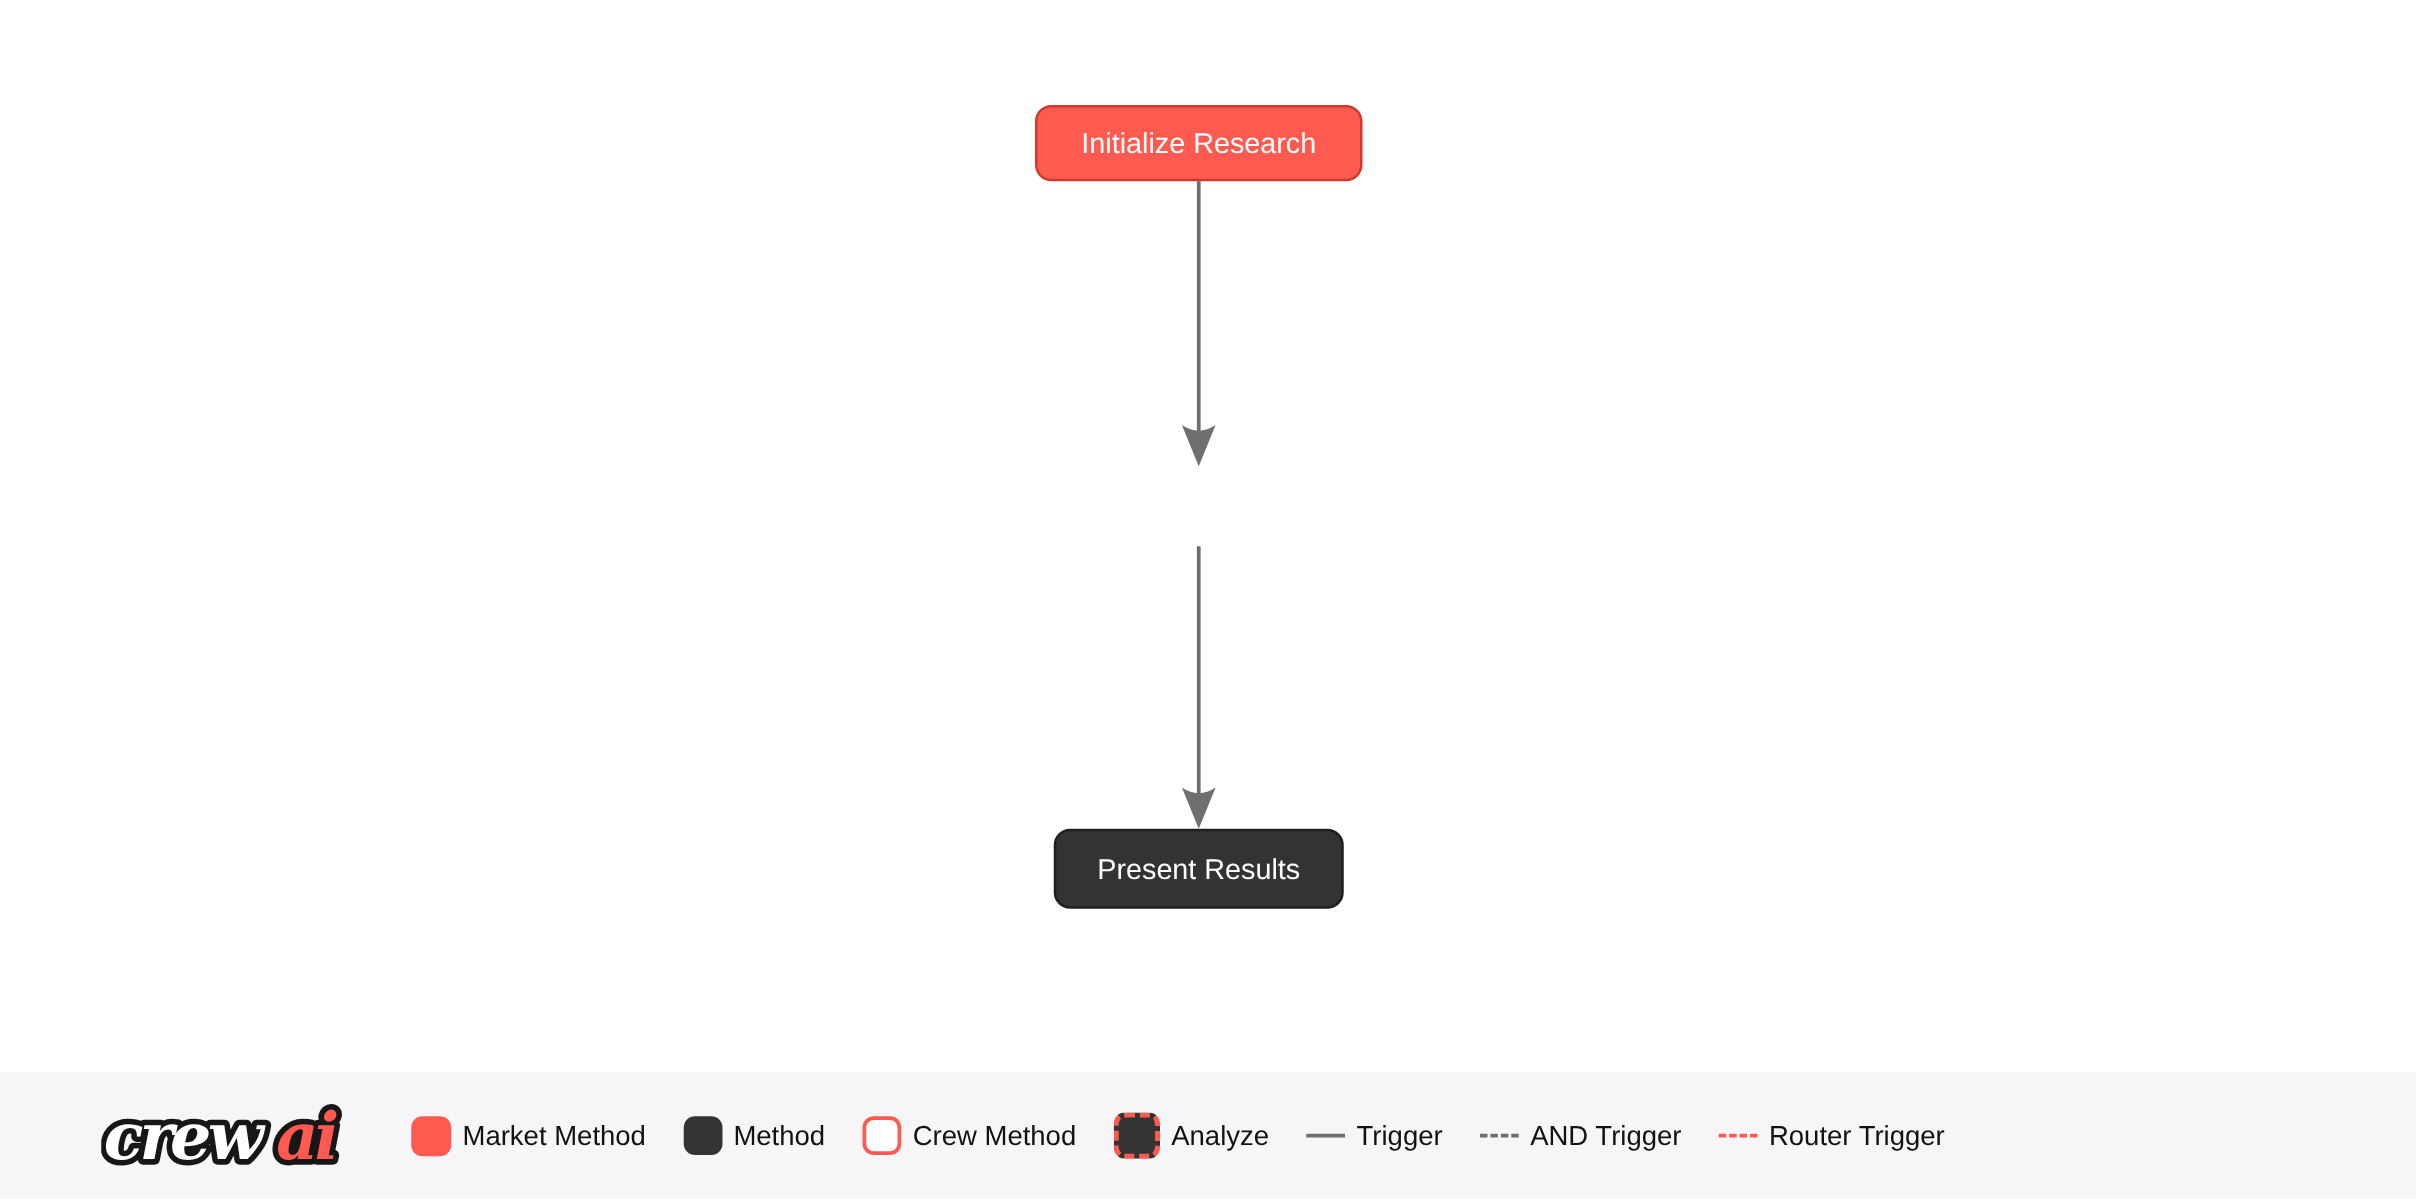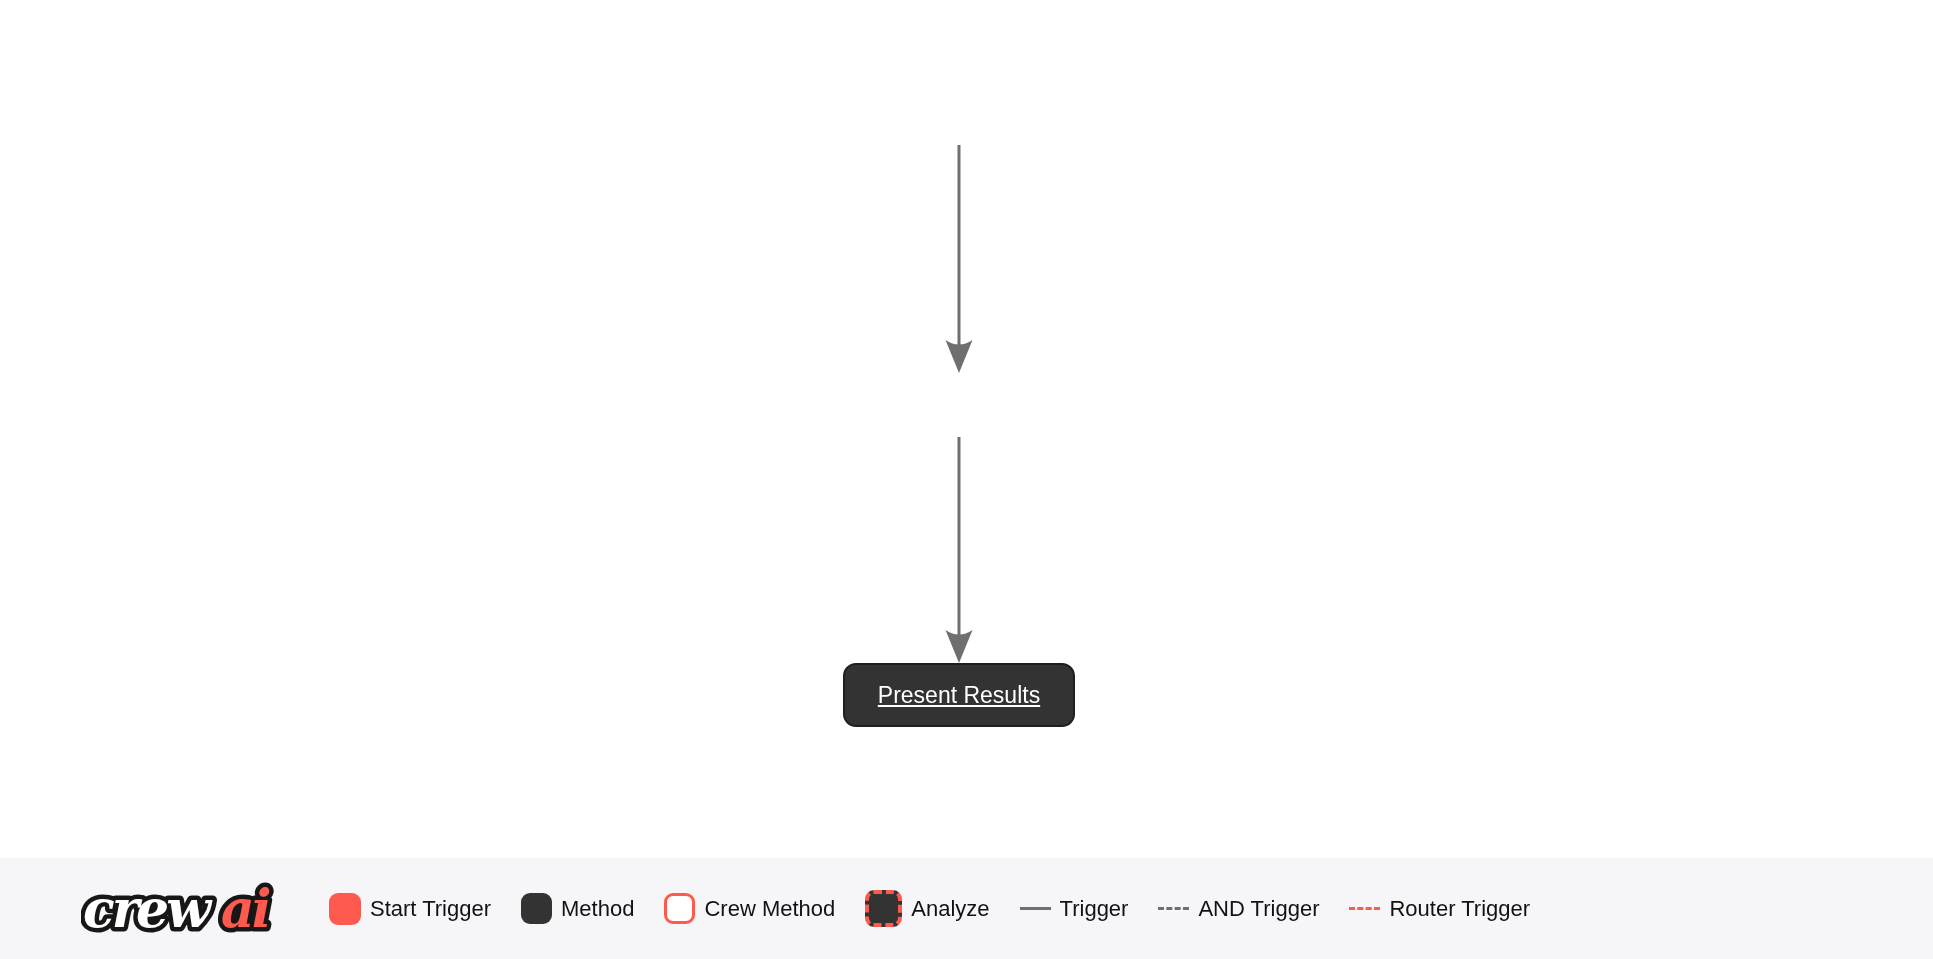--- a/index.html
+++ b/index.html
@@ -121,37 +121,38 @@
       <g>
         <line x1="959" y1="145" x2="959" y2="353" stroke="#6F6F6F" stroke-width="3"></line>
         <path d="M 959 373 L 945.5 340 Q 959 349 972.5 340 Z" fill="#6F6F6F"></path>
       </g>
       <g>
         <line x1="959" y1="437" x2="959" y2="643" stroke="#6F6F6F" stroke-width="3"></line>
         <path d="M 959 663 L 945.5 630 Q 959 639 972.5 630 Z" fill="#6F6F6F"></path>
       </g>
     </svg>
 
+    <div class="node node-start" style="left:828px; top:84px; width:262px; height:61px;">Initialize Research</div>
 
 
-    <div class="node node-method" style="left:843px; top:663px; width:232px; height:64px;text-decoration:underline;">Present Results</div>
+    <div class="node node-method" style="left:843px; top:663px; width:232px; height:64px;">Present Results</div>
   </div>
 
   <div class="legend-bar">
 
     <div class="logo">
       <svg width="216" height="72" viewBox="0 0 216 72">
         <text x="2" y="54" font-family="DejaVu Serif, serif" font-style="italic" font-weight="bold" font-size="52" letter-spacing="-3" stroke="#171717" stroke-width="9" stroke-linejoin="round" paint-order="stroke" fill="#ffffff">crew</text>
         <text x="140" y="54" font-family="DejaVu Serif, serif" font-style="italic" font-weight="bold" font-size="52" letter-spacing="-3" stroke="#171717" stroke-width="9" stroke-linejoin="round" paint-order="stroke" fill="#FF5A50">ai</text>
       </svg>
     </div>
 
     <div class="legend-item">
       <span class="swatch swatch-start"></span>
-      <span class="legend-label">Start Trigger</span>
+      <span class="legend-label">Market Method</span>
     </div>
 
     <div class="legend-item">
       <span class="swatch swatch-method"></span>
       <span class="legend-label">Method</span>
     </div>
 
     <div class="legend-item">
       <span class="swatch swatch-crew"></span>
       <span class="legend-label">Crew Method</span>

